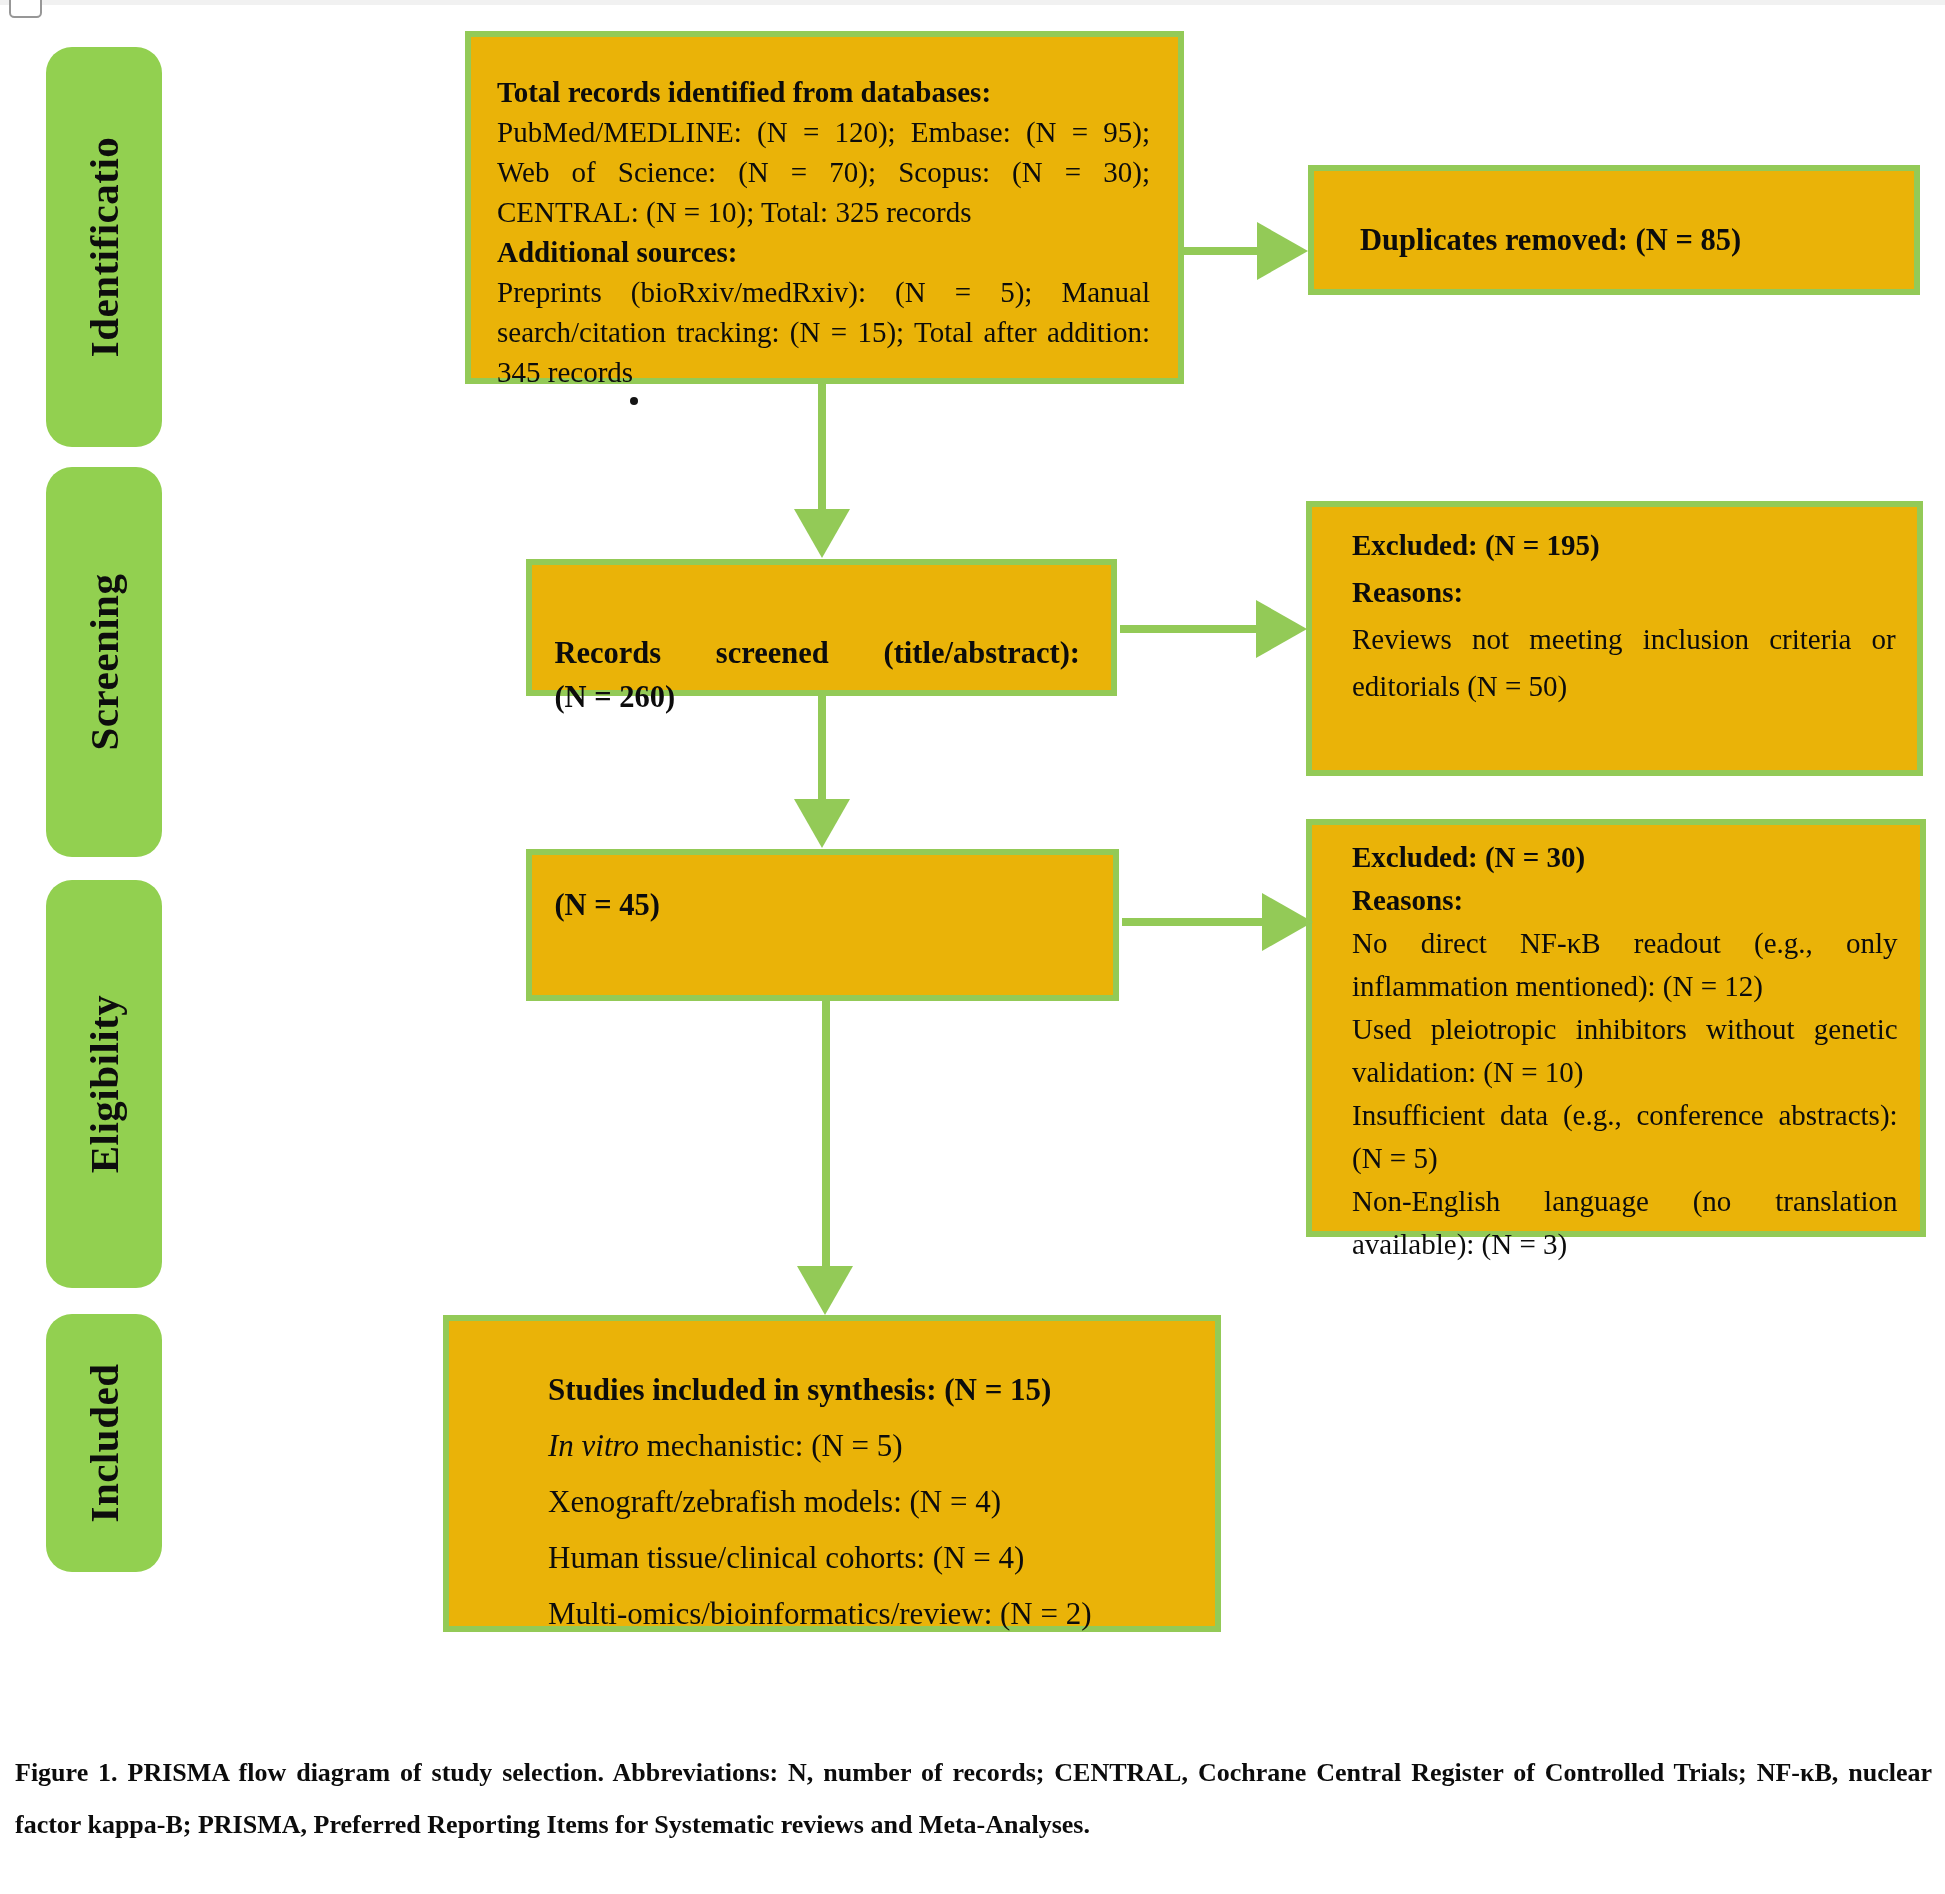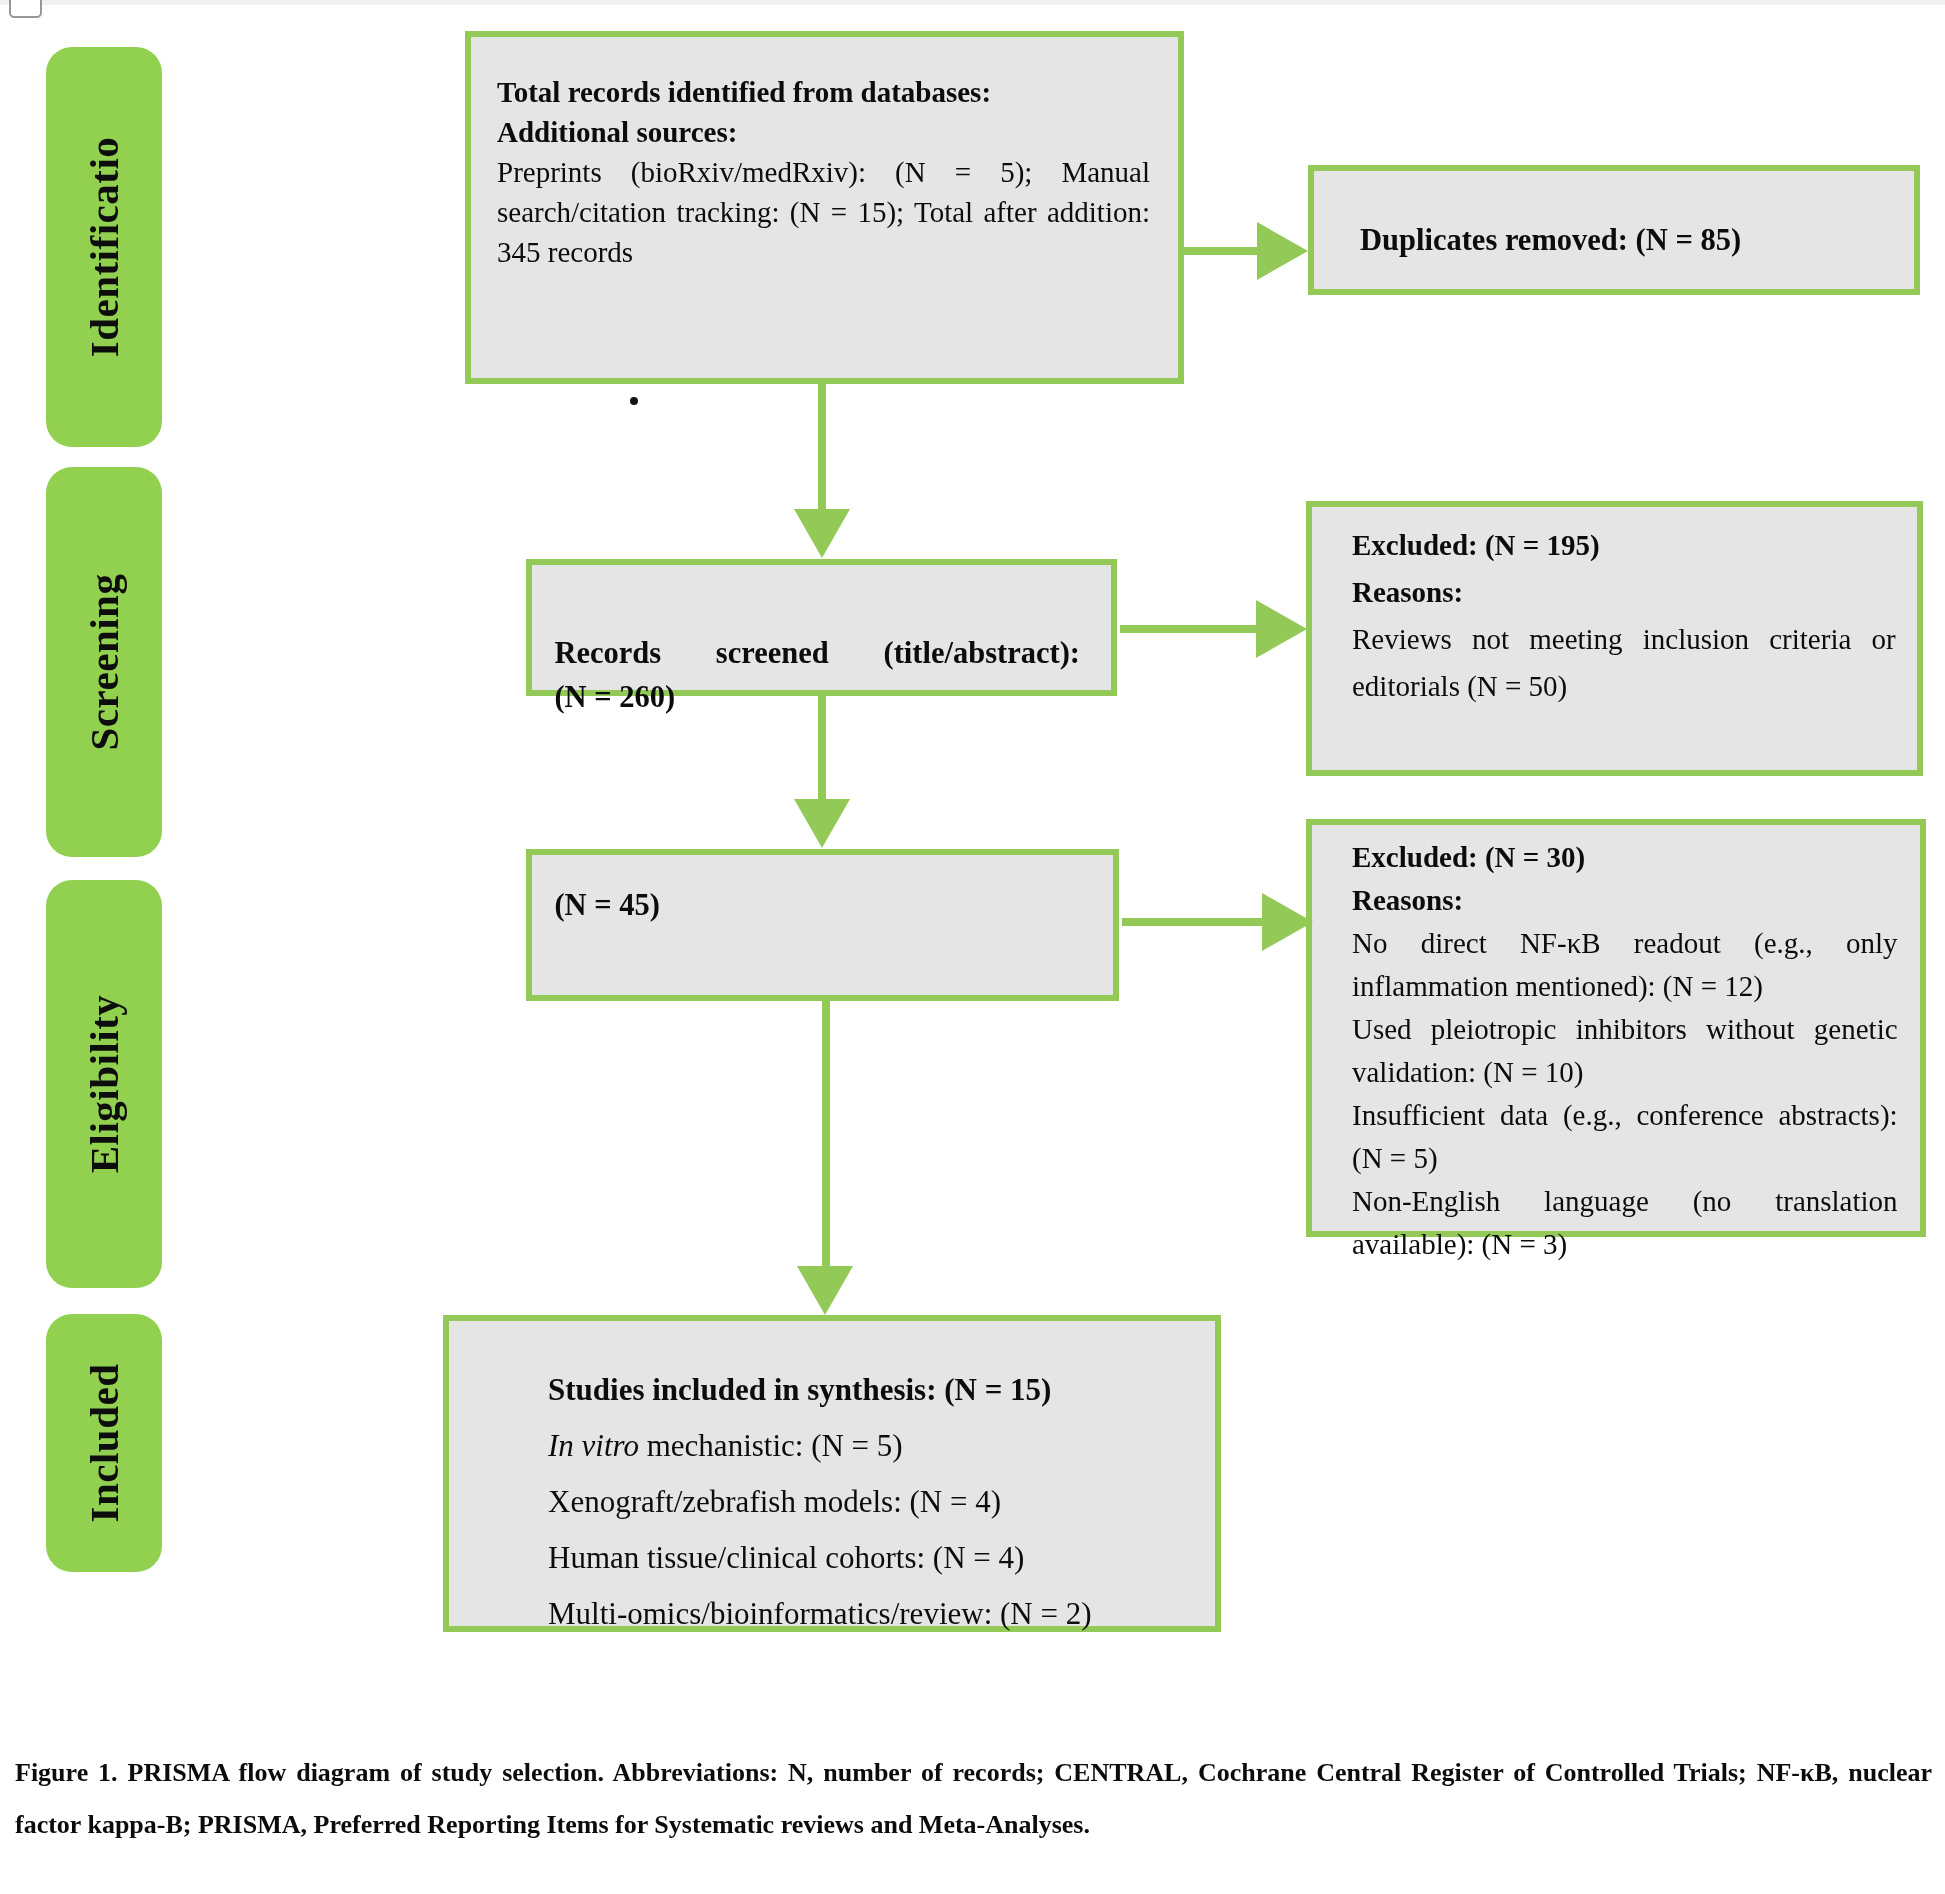--- a/index.html
+++ b/index.html
@@ -33,21 +33,21 @@
     transform:rotate(-90deg);
     white-space:nowrap;
     font-weight:bold;
     font-size:41px;
     letter-spacing:0.5px;
     color:#0d0d0d;
   }
   
   .fbox{
     position:absolute;
-    background:#e5e5e5;
+    background:#eab308;
     border:6.4px solid var(--green-line);
     box-sizing:border-box;
   }
   .fbox .bold{font-weight:bold;}
   .just{text-align:justify;}
   .stretch{text-align:justify;text-align-last:justify;margin-top:41px;}
   .it{font-style:italic;}
 
   .b-identified{left:465px;top:31px;width:719px;height:353px;font-size:29px;line-height:40px;}
   .b-identified .pad{padding:35px 28px 0 26px;}
@@ -101,20 +101,21 @@
   <div class="stage" style="top:880px;height:408px;">
     <span>Eligibility</span>
   </div>
   <div class="stage" style="top:1314px;height:258px;">
     <span>Included</span>
   </div>
 
   <div class="fbox b-identified">
     <div class="pad">
       <div class="bold">Total records identified from databases:</div>
+      <div class="just">PubMed/MEDLINE: (N = 120); Embase: (N = 95); Web of Science: (N = 70); Scopus: (N = 30); CENTRAL: (N = 10); Total: 325 records</div>
       <div class="bold">Additional sources:</div>
       <div class="just">Preprints (bioRxiv/medRxiv): (N = 5); Manual search/citation tracking: (N = 15); Total after addition: 345 records</div>
     </div>
   </div>
 
   <div class="fbox b-duplicates">
     <div class="pad">Duplicates removed: (N = 85)</div>
   </div>
 
   <div class="fbox b-screened">

